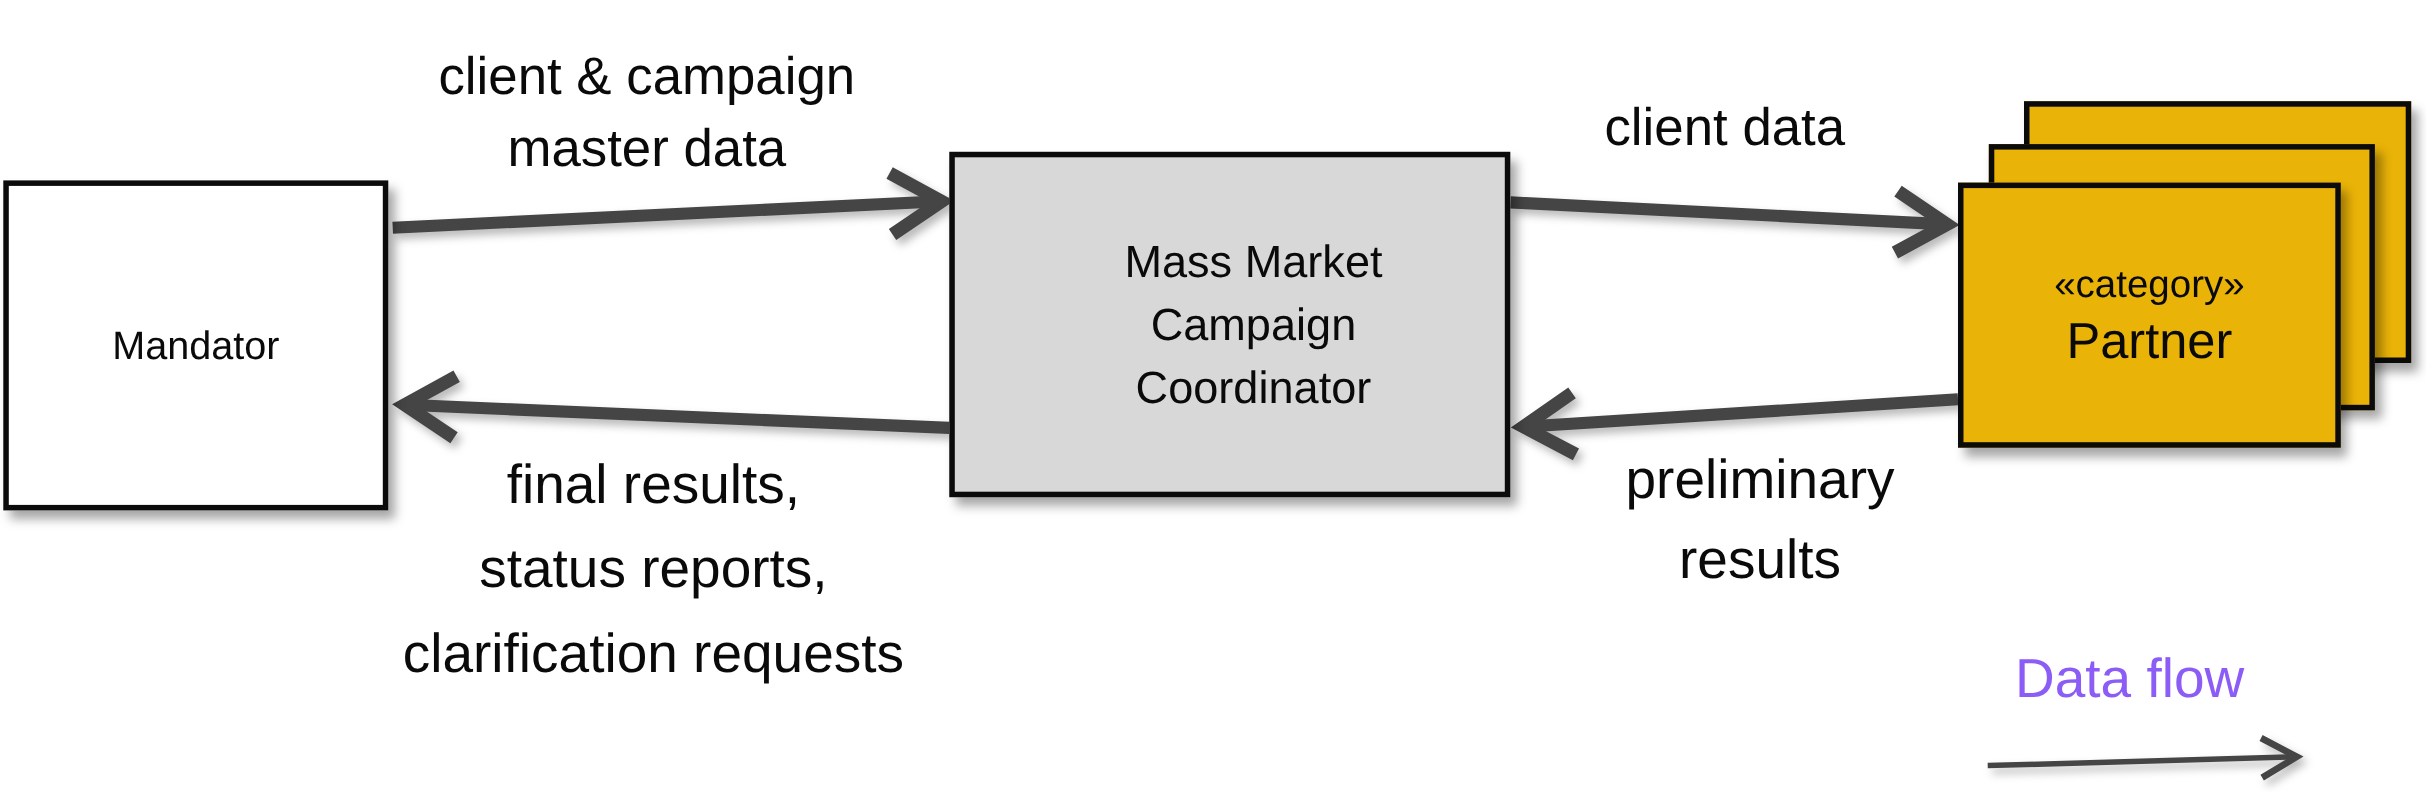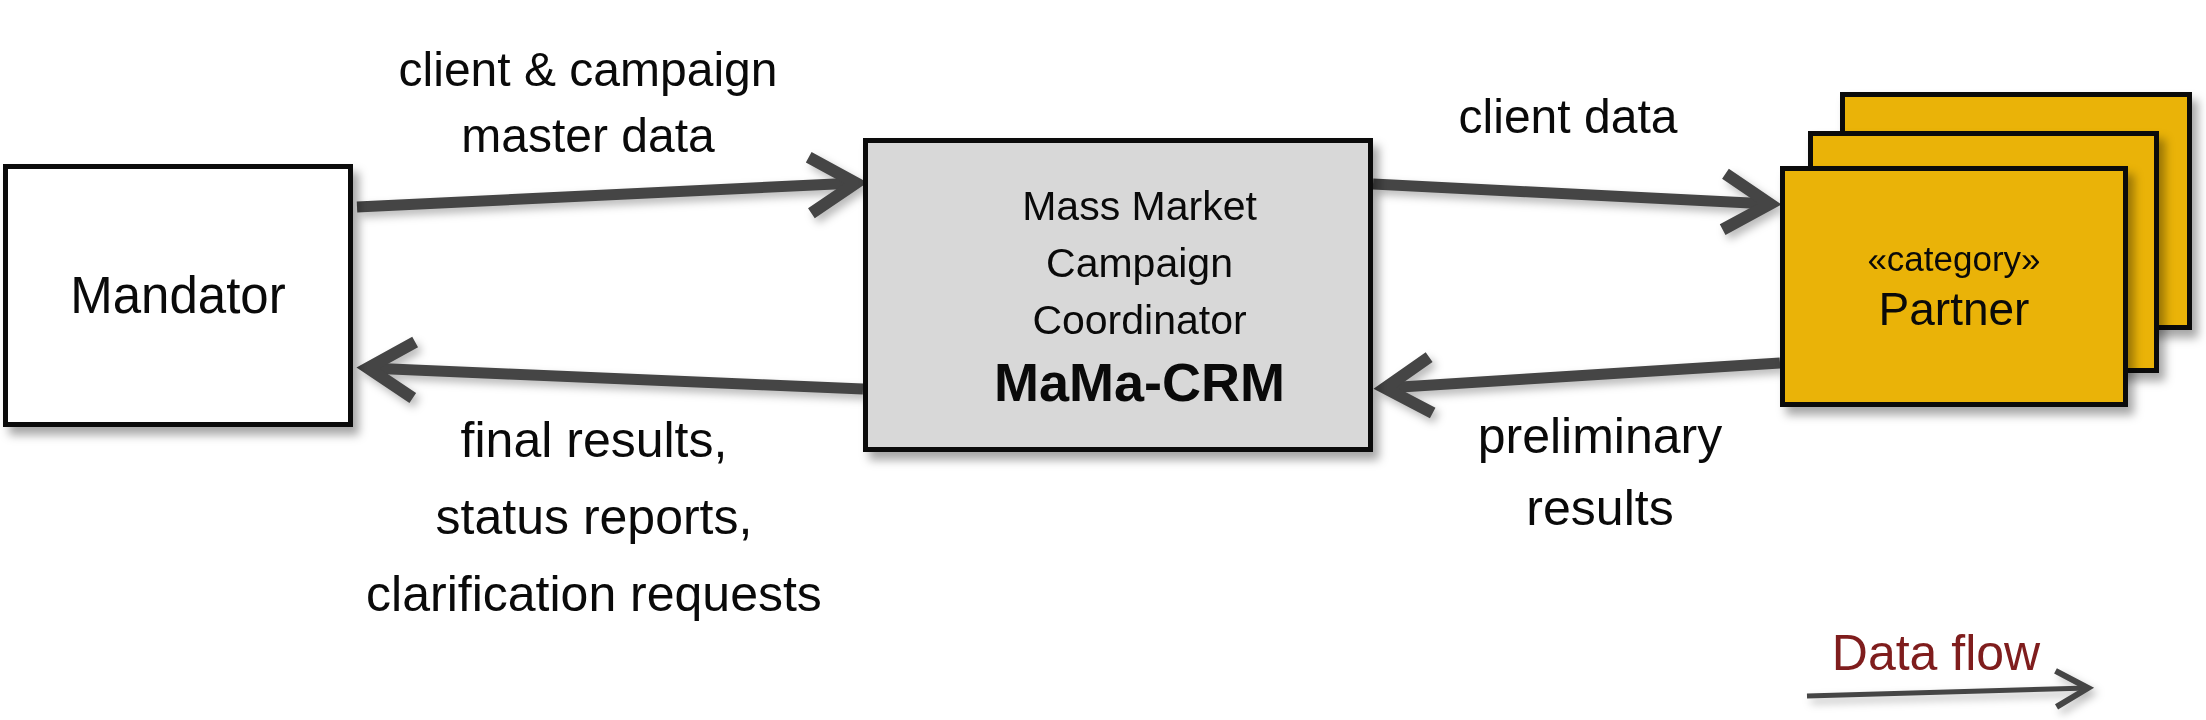--- a/index.html
+++ b/index.html
@@ -19,21 +19,21 @@
     filter:drop-shadow(4px 5px 4px rgba(0,0,0,0.28));}
   .edge{stroke:var(--arrow);stroke-width:11;fill:none;}
   .edge.thin{stroke-width:5;}
   .node{
     position:absolute;box-sizing:border-box;
     border:5px solid var(--border);background:#fff;
     box-shadow:6px 8px 9px rgba(0,0,0,0.35);
     display:flex;flex-direction:column;align-items:center;justify-content:center;
     text-align:center;
   }
-  .node.mandator{left:3px;top:164px;width:350px;height:263px;font-size:51px;}
+  .node.mandator{left:3px;top:164px;width:350px;height:300px;font-size:36px;}
   .node.crm{left:863px;top:138px;width:510px;height:314px;background:var(--crm-fill);padding-left:43px;}
   .crm-line{font-size:41px;line-height:57px;}
   .crm-name{font-size:54px;line-height:62px;font-weight:bold;margin-top:2px;}
   .pbox{
     position:absolute;box-sizing:border-box;
     border:5px solid var(--border);background:#eab308;
     box-shadow:6px 8px 9px rgba(0,0,0,0.35);
   }
   .pbox.back{left:1840px;top:92px;width:352px;height:238px;}
   .pbox.mid{left:1808px;top:131px;width:351px;height:242px;}
@@ -46,22 +46,22 @@
   .pname{font-size:46px;line-height:56px;}
   .edge-label{
     position:absolute;text-align:center;font-size:48px;line-height:66px;
   }
   .edge-label.big{font-size:50px;line-height:77px;}
   .label-m2c{left:288px;top:22px;width:600px;margin-top:15px;}
   .label-c2p{left:1368px;top:70px;width:400px;margin-top:14px;}
   .label-c2m{left:244px;top:402px;width:700px;}
   .label-p2c{left:1400px;top:400px;width:400px;line-height:72px;font-size:50px;}
   .legend-label{
-    position:absolute;left:1786px;top:624px;width:300px;
-    text-align:center;font-size:50px;color:#7f1d1d;
+    position:absolute;left:1786px;top:588px;width:300px;
+    text-align:center;font-size:50px;color:#8b5cf6;
   }
 </style>
 </head>
 <body>
 
 <div class="canvas">
 
   <svg class="arrows" width="2206" height="720" viewBox="0 0 2206 720">
     <defs>
       <marker id="headBig" markerUnits="userSpaceOnUse" markerWidth="140" markerHeight="140" viewBox="-70 -70 140 140" refX="0" refY="0" orient="auto">
@@ -79,21 +79,20 @@
   </svg>
 
   <div class="node mandator">
     <span>Mandator</span>
   </div>
 
   <div class="node crm">
     <div class="crm-line">Mass Market</div>
     <div class="crm-line">Campaign</div>
     <div class="crm-line">Coordinator</div>
-    <div class="crm-name">MaMa-CRM</div>
   </div>
 
   <div>
     <div class="pbox back"></div>
     <div class="pbox mid"></div>
     <div class="pbox front">
       <div class="stereotype">«category»</div>
       <div class="pname">Partner</div>
     </div>
   </div>

